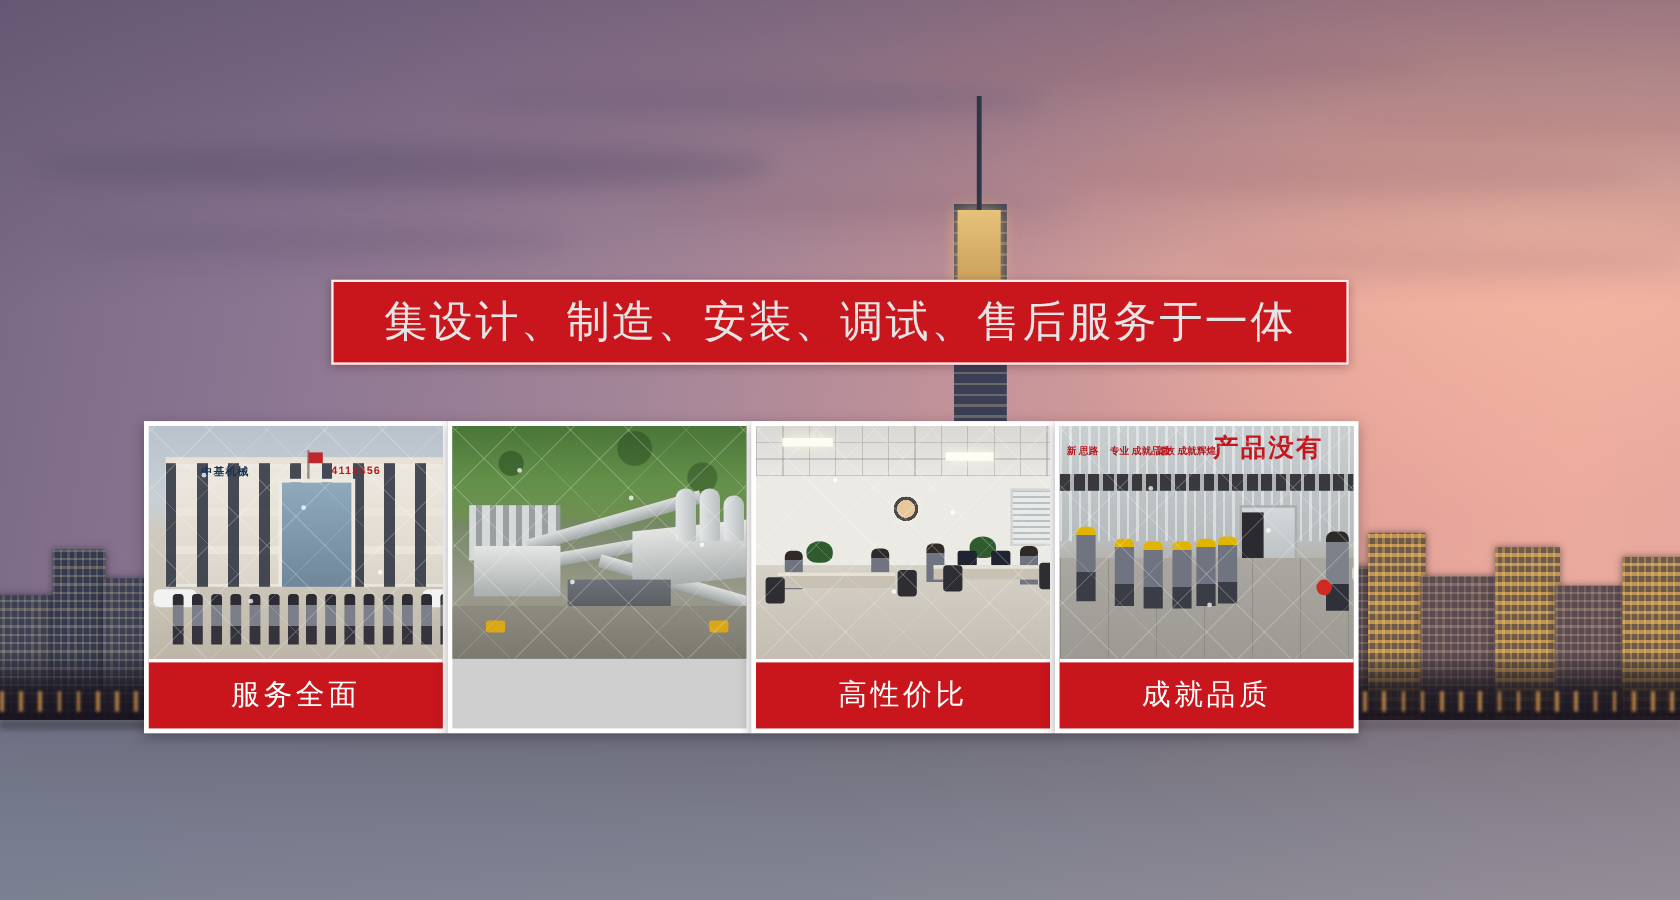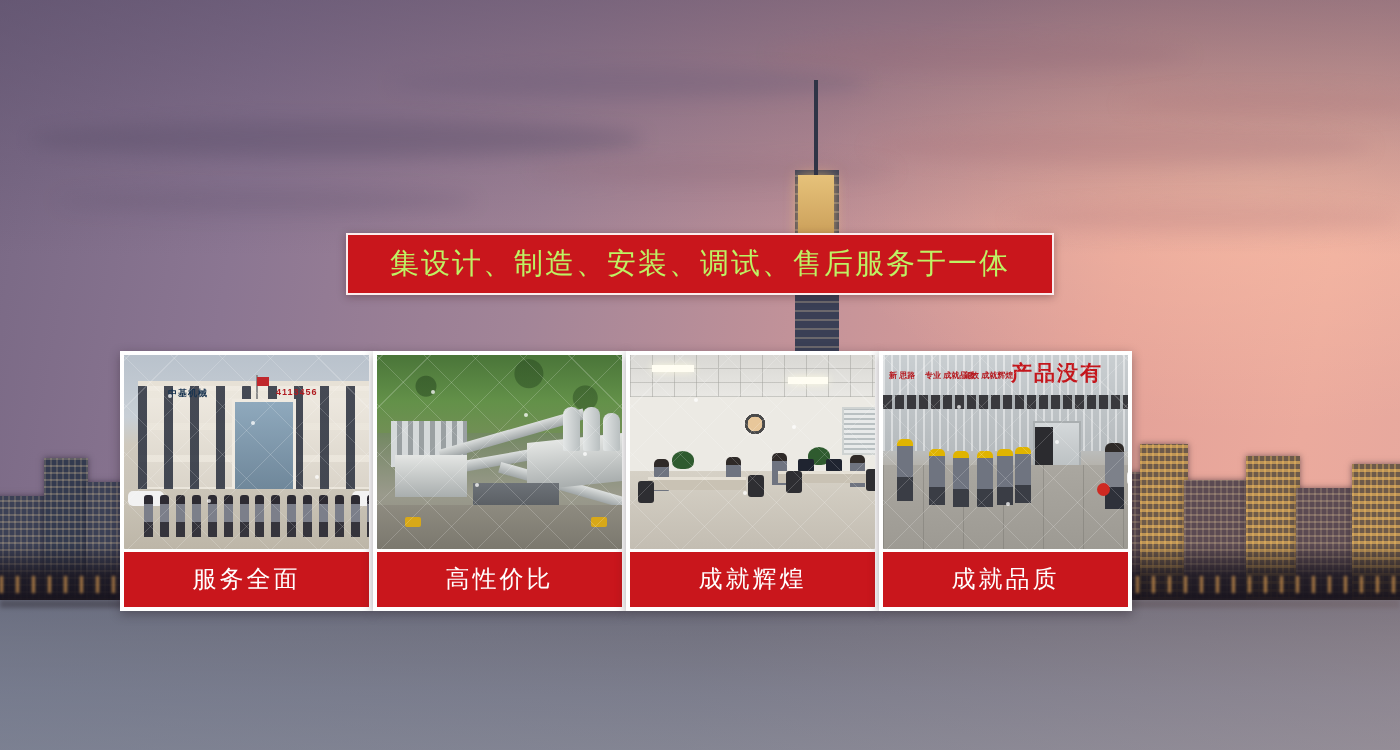--- a/index.html
+++ b/index.html
@@ -99,21 +99,21 @@
   .headline{
     position:absolute;left:0;top:128px;width:100%;text-align:center;
     font-size:66px;font-weight:bold;color:#ffffff;letter-spacing:5px;
     text-shadow:3px 4px 0 rgba(70,58,70,.55), 0 2px 10px rgba(60,50,60,.35);
     white-space:nowrap;
   }
 
   .subbar{
     position:absolute;left:50%;transform:translateX(-50%);top:233px;
     background:#c9161c;border:2px solid rgba(255,255,255,.92);
-    padding:9px 42px;color:#bef264;font-size:29px;letter-spacing:2px;white-space:nowrap;
+    padding:9px 42px;color:#e5e5e5;font-size:36px;letter-spacing:2px;white-space:nowrap;
     box-shadow:0 2px 8px rgba(60,20,25,.35);
   }
 
   
   .cards{position:absolute;left:120px;top:351px;width:1012px;display:flex;}
   .card{width:272px;border:4px solid #ffffff;box-shadow:0 3px 10px rgba(40,30,40,.4);background:#cfcfcf;}
   .photo{position:relative;width:100%;height:194px;overflow:hidden;}
   .cap{
     background:#c9161c;color:#fff;text-align:center;
     font-size:24px;letter-spacing:3px;padding:11px 0 12px;border-top:3px solid #fff;
@@ -352,21 +352,20 @@
         <div class="yard"></div>
         <div class="dig d1"></div>
           <div class="dig d2"></div>
         <div class="watermark">
           <div class="wm-dot" style="left:22%;top:18%"></div>
           <div class="wm-dot" style="left:60%;top:30%"></div>
           <div class="wm-dot" style="left:40%;top:66%"></div>
           <div class="wm-dot" style="left:84%;top:50%"></div>
         </div>
       </div>
-      <div class="cap">高性价比</div>
     </div>
 
     <div class="card">
       <div class="photo p3">
         <div class="ceil"></div>
         <div class="panel pl1"></div>
           <div class="panel pl2"></div>
         <div class="wall"></div>
         <div class="emblem"></div>
         <div class="blind"></div>
@@ -384,21 +383,21 @@
         <div class="chair ch1"></div>
           <div class="chair ch2"></div>
         <div class="chair ch3"></div>
           <div class="chair ch4"></div>
         <div class="watermark">
           <div class="wm-dot" style="left:26%;top:22%"></div>
           <div class="wm-dot" style="left:66%;top:36%"></div>
           <div class="wm-dot" style="left:46%;top:70%"></div>
         </div>
       </div>
-      <div class="cap">成就辉煌</div>
+      <div class="cap">高性价比</div>
     </div>
 
     <div class="card">
       <div class="photo p4">
         <div class="fac"></div>
         <div class="bigsign">产品没有</div>
         <div class="slogan sl1">新
 思路</div>
         <div class="slogan sl2">专业
 成就品质</div>

